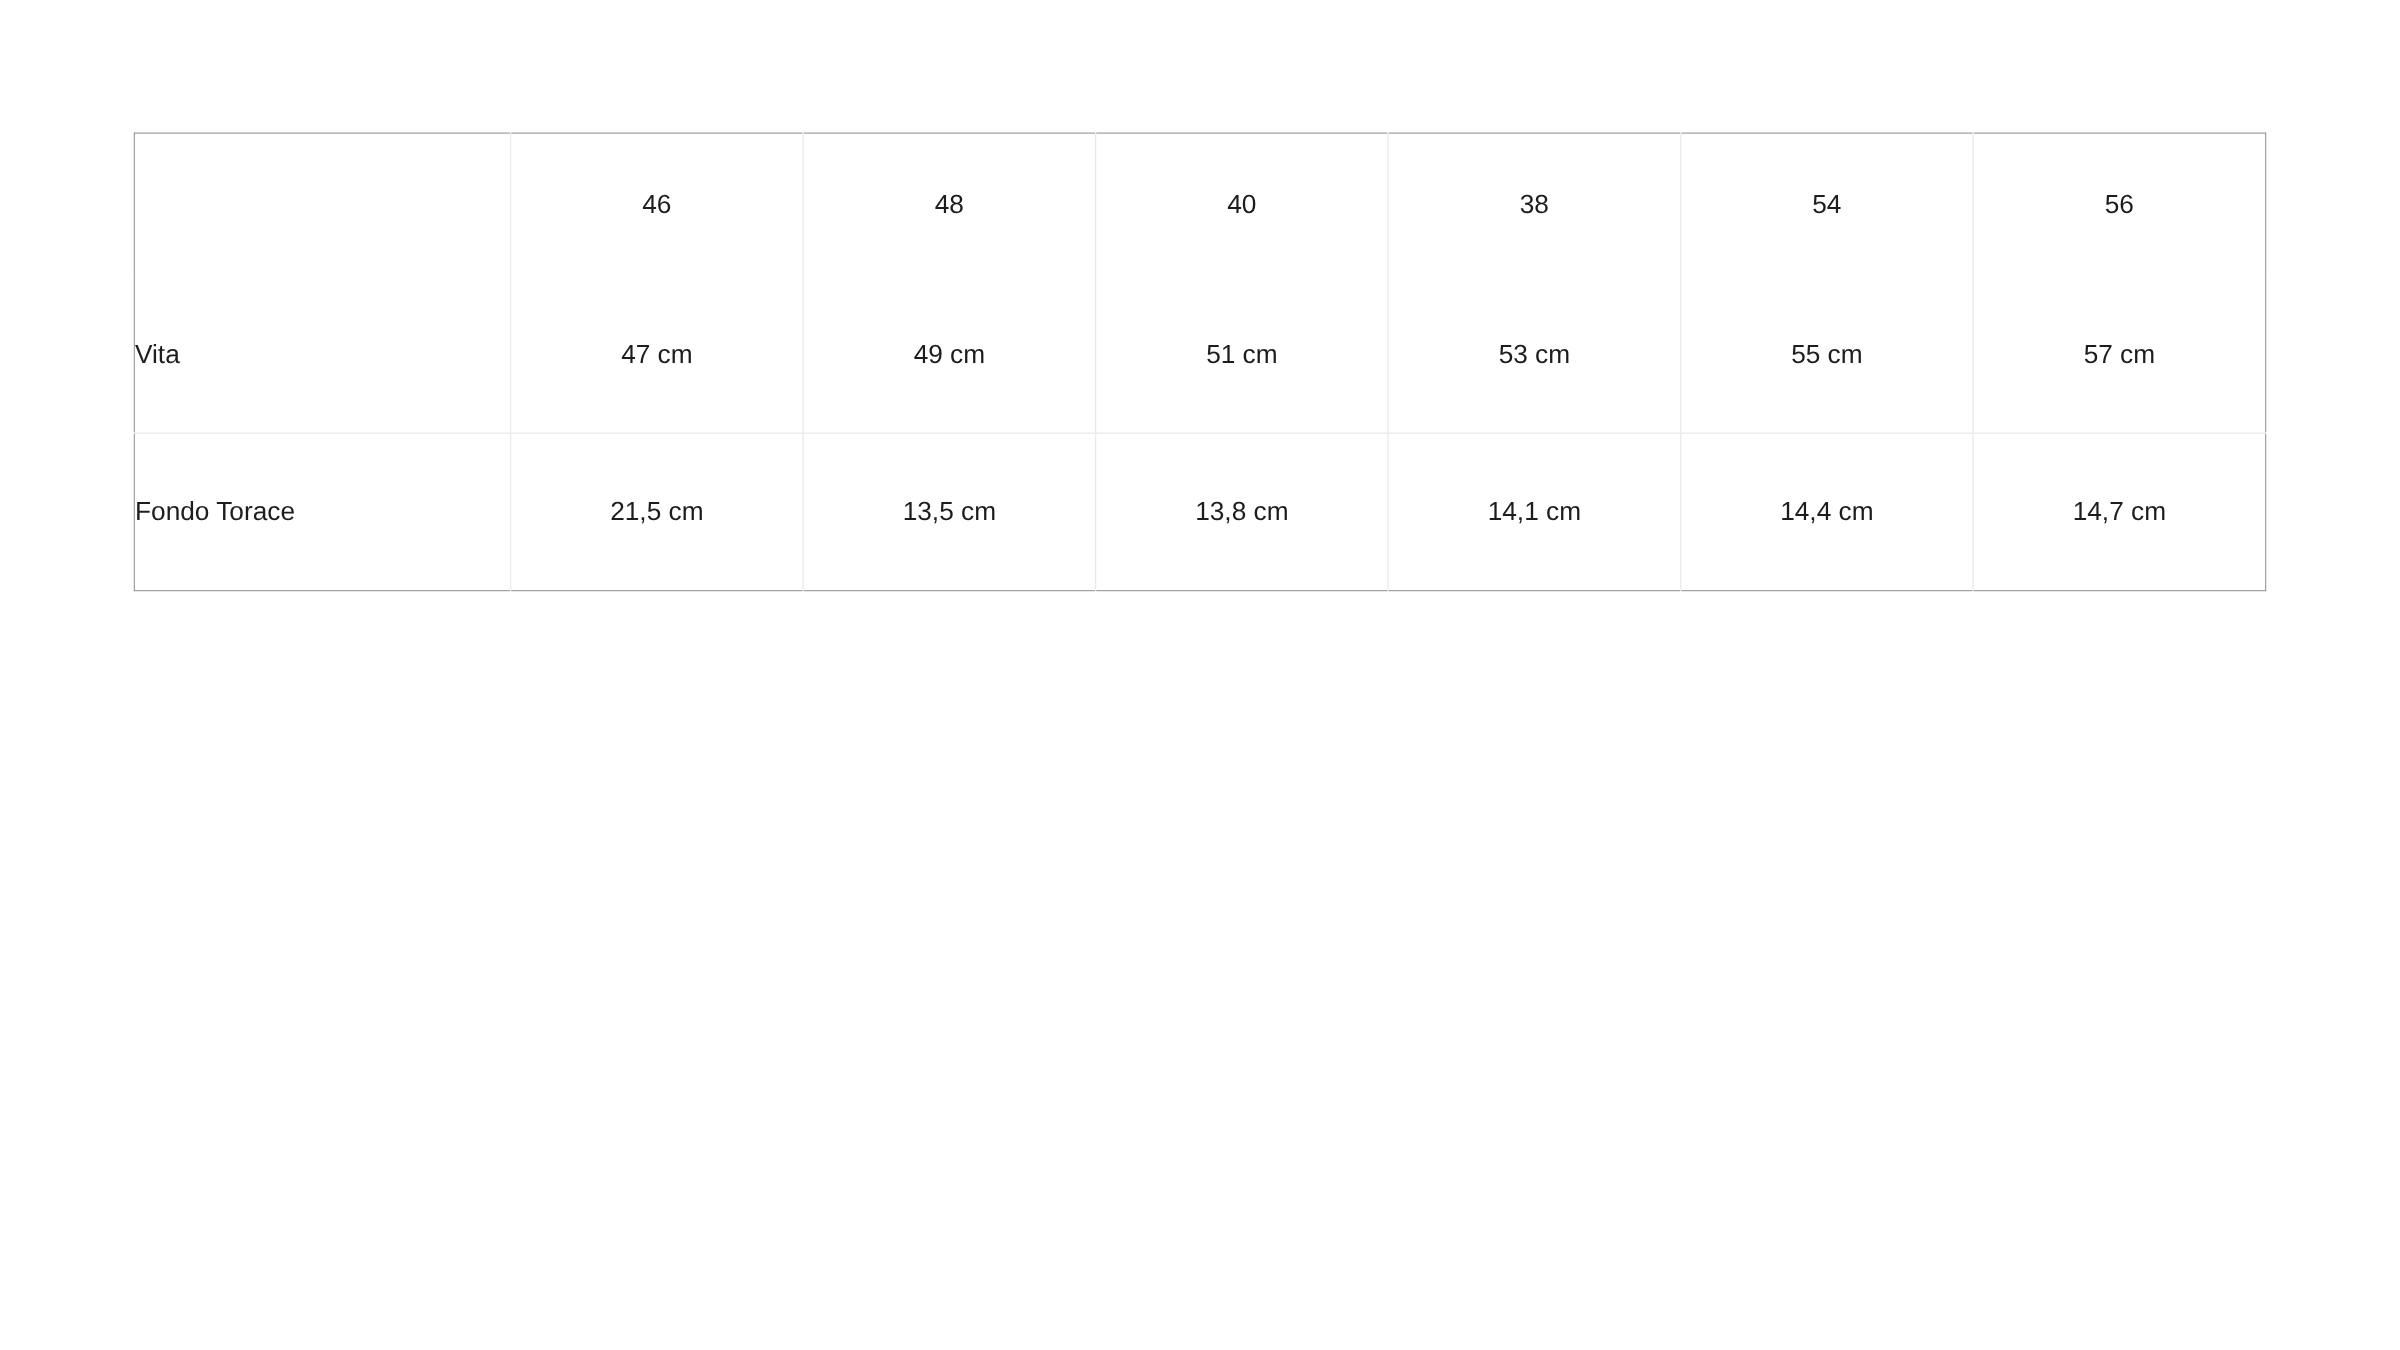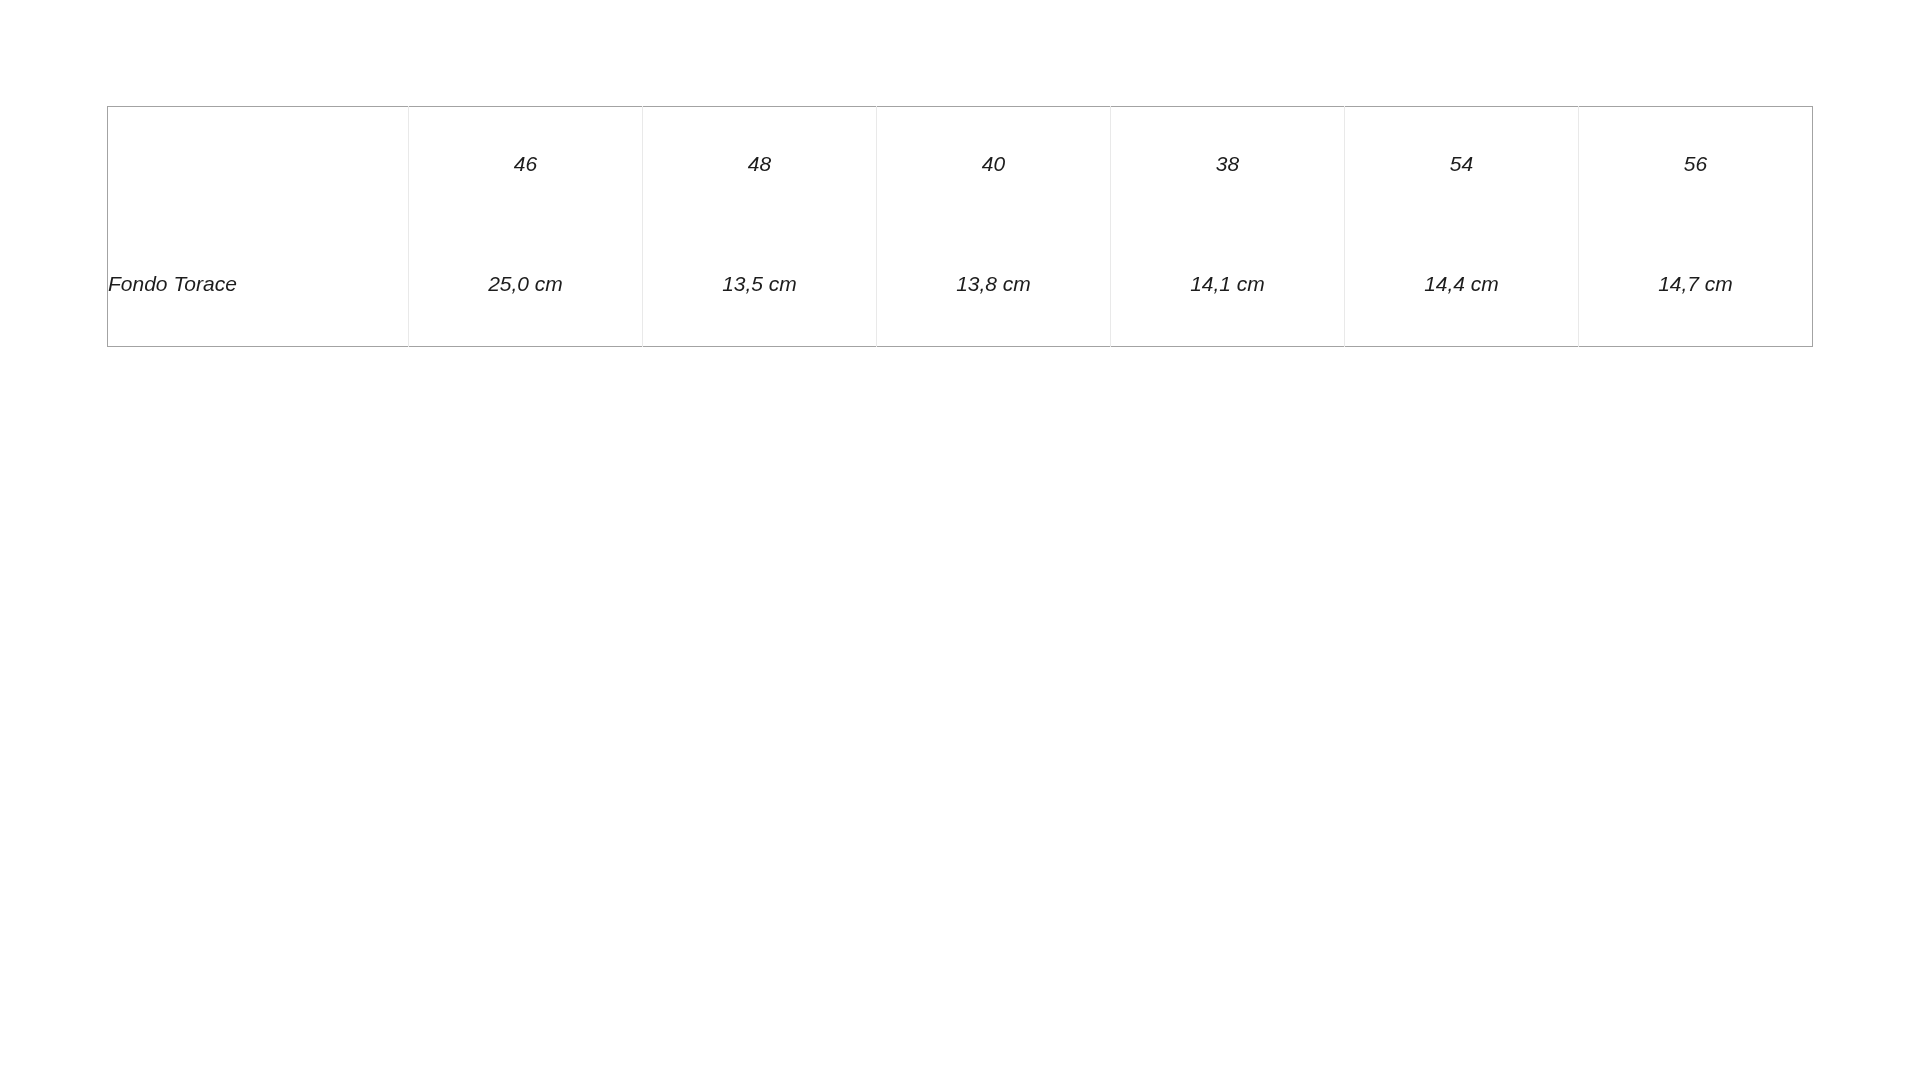--- a/index.html
+++ b/index.html
@@ -13,21 +13,20 @@
     font-family: "Liberation Sans", sans-serif;
     color: #1d1d1d;
     overflow: hidden;
   }
 
   .page {
     position: relative;
     width: 1920px;
     height: 1080px;
     background: #ffffff;
-    font-style: italic;
   }
 
   .size-table-wrap {
     position: absolute;
     left: 107px;
     top: 106px;
     width: 1706px;
   }
 
   table.size-table {
@@ -105,22 +104,31 @@
           <th class="size-head">46</th>
           <th class="size-head">48</th>
           <th class="size-head">40</th>
           <th class="size-head">38</th>
           <th class="size-head">54</th>
           <th class="size-head">56</th>
         </tr>
       </thead>
       <tbody>
         <tr>
+          <th class="row-label">Vita</th>
+          <td class="size-value">47 cm</td>
+          <td class="size-value">49 cm</td>
+          <td class="size-value">51 cm</td>
+          <td class="size-value">53 cm</td>
+          <td class="size-value">55 cm</td>
+          <td class="size-value">57 cm</td>
+        </tr>
+        <tr>
           <th class="row-label">Fondo Torace</th>
-          <td class="size-value">25,0 cm</td>
+          <td class="size-value">21,5 cm</td>
           <td class="size-value">13,5 cm</td>
           <td class="size-value">13,8 cm</td>
           <td class="size-value">14,1 cm</td>
           <td class="size-value">14,4 cm</td>
           <td class="size-value">14,7 cm</td>
         </tr>
       </tbody>
     </table>
   </div>
 </div>

